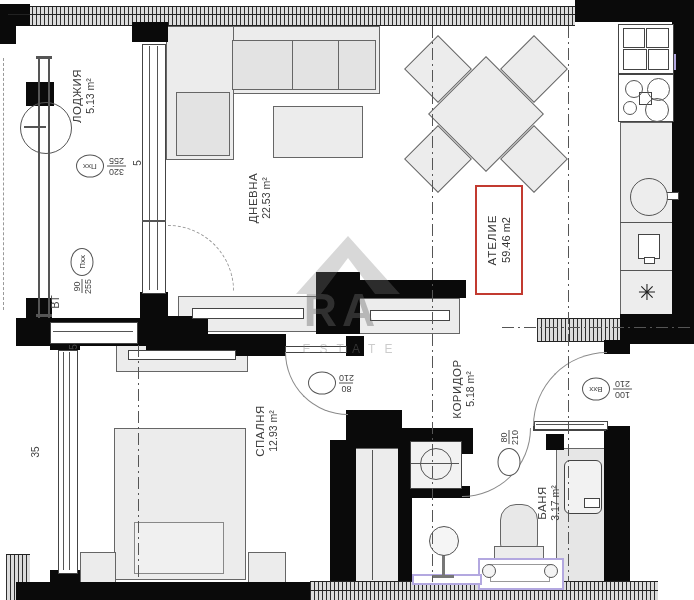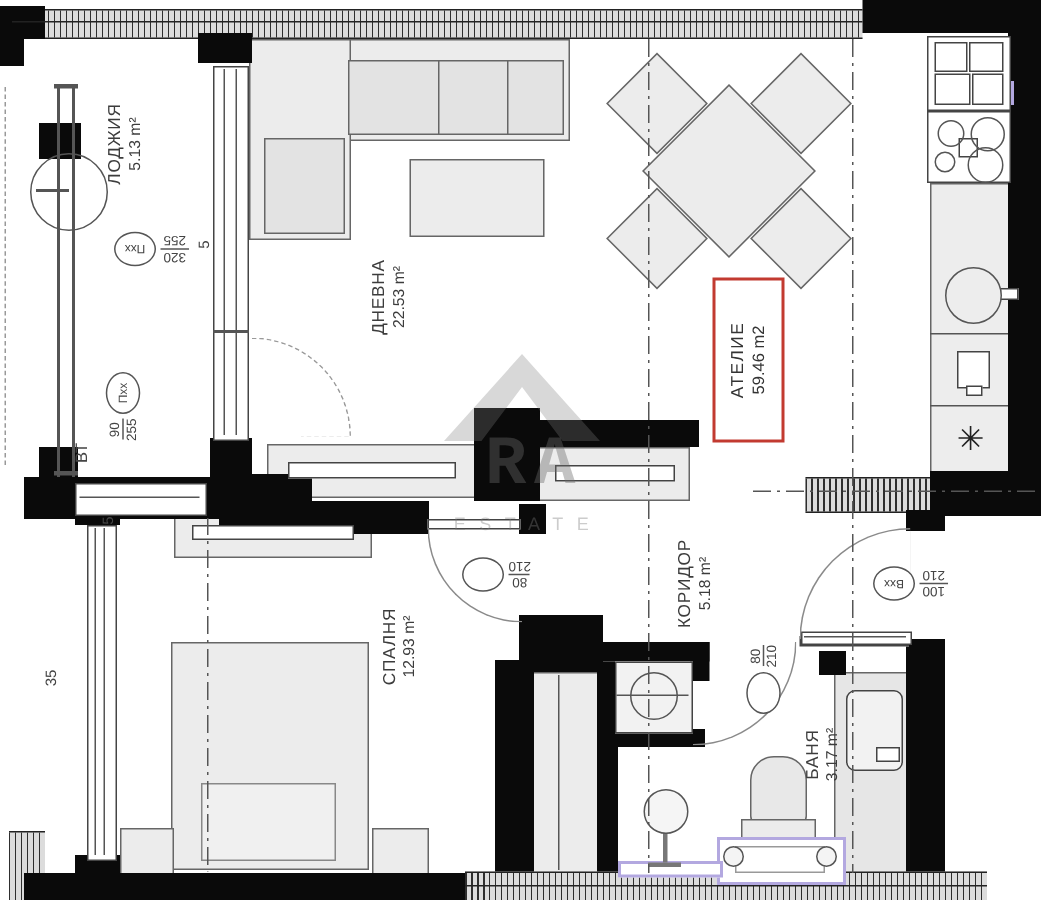--- a/index.html
+++ b/index.html
@@ -250,16 +250,16 @@
     </div>
   </div>
 
   <div class="dim" style="left:137px;top:163px;">5</div>
   <div class="dim" style="left:73px;top:347px;">5</div>
   <div class="dim" style="left:35px;top:452px;">35</div>
 
   <div class="wm" style="left:296px;top:236px;">
     <div class="wm-glyph"></div>
   </div>
-  <div class="wm wm-ra" style="left:356px;top:310px;font-family:Liberation Mono, monospace;">RA</div>
+  <div class="wm wm-ra" style="left:342px;top:310px;">RA</div>
   <div class="wm wm-es" style="left:352px;top:349px;">ESTATE</div>
 
 </div>
 
 </body></html>

